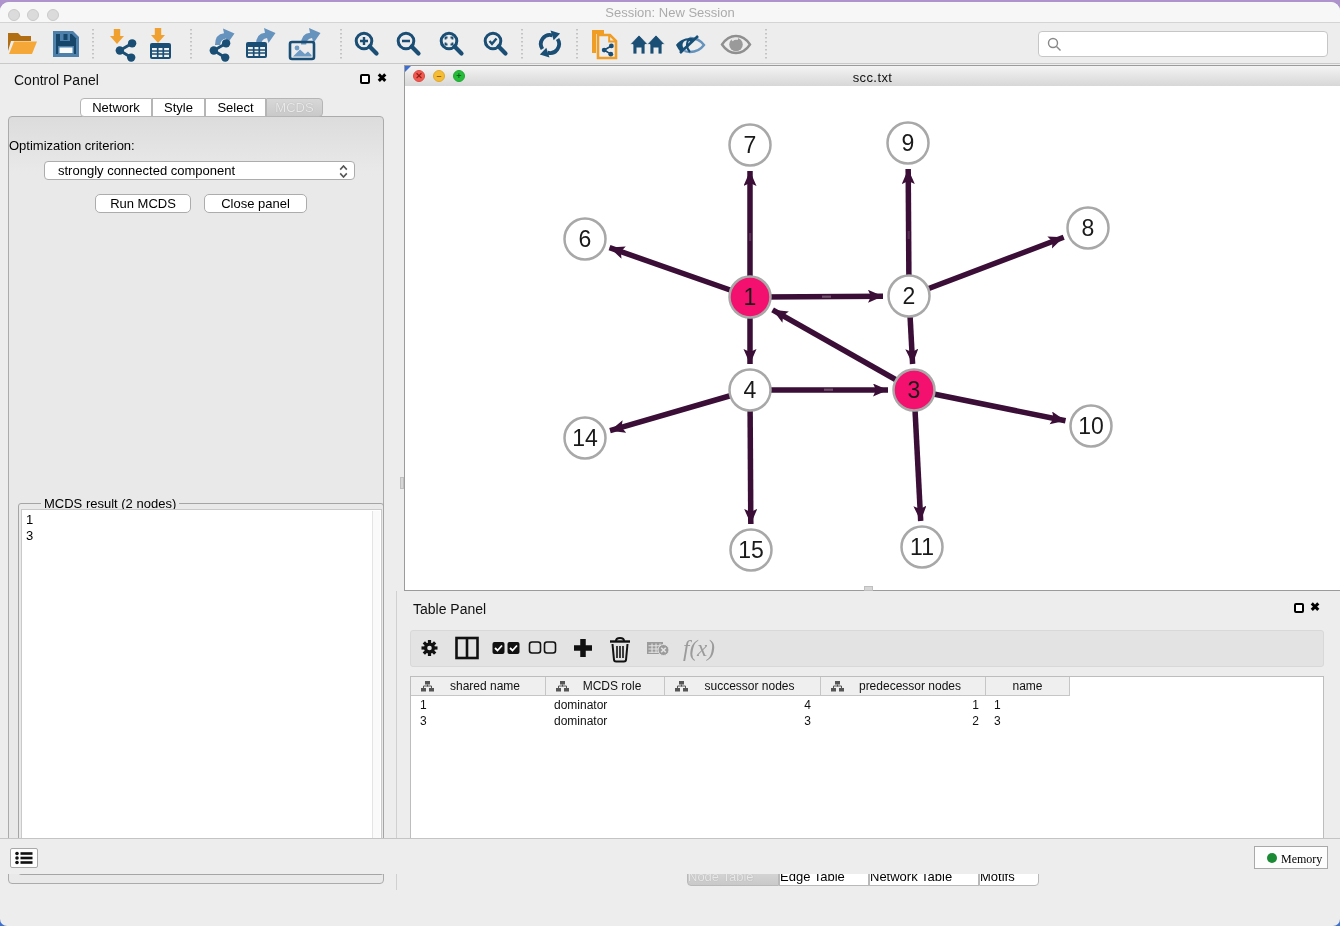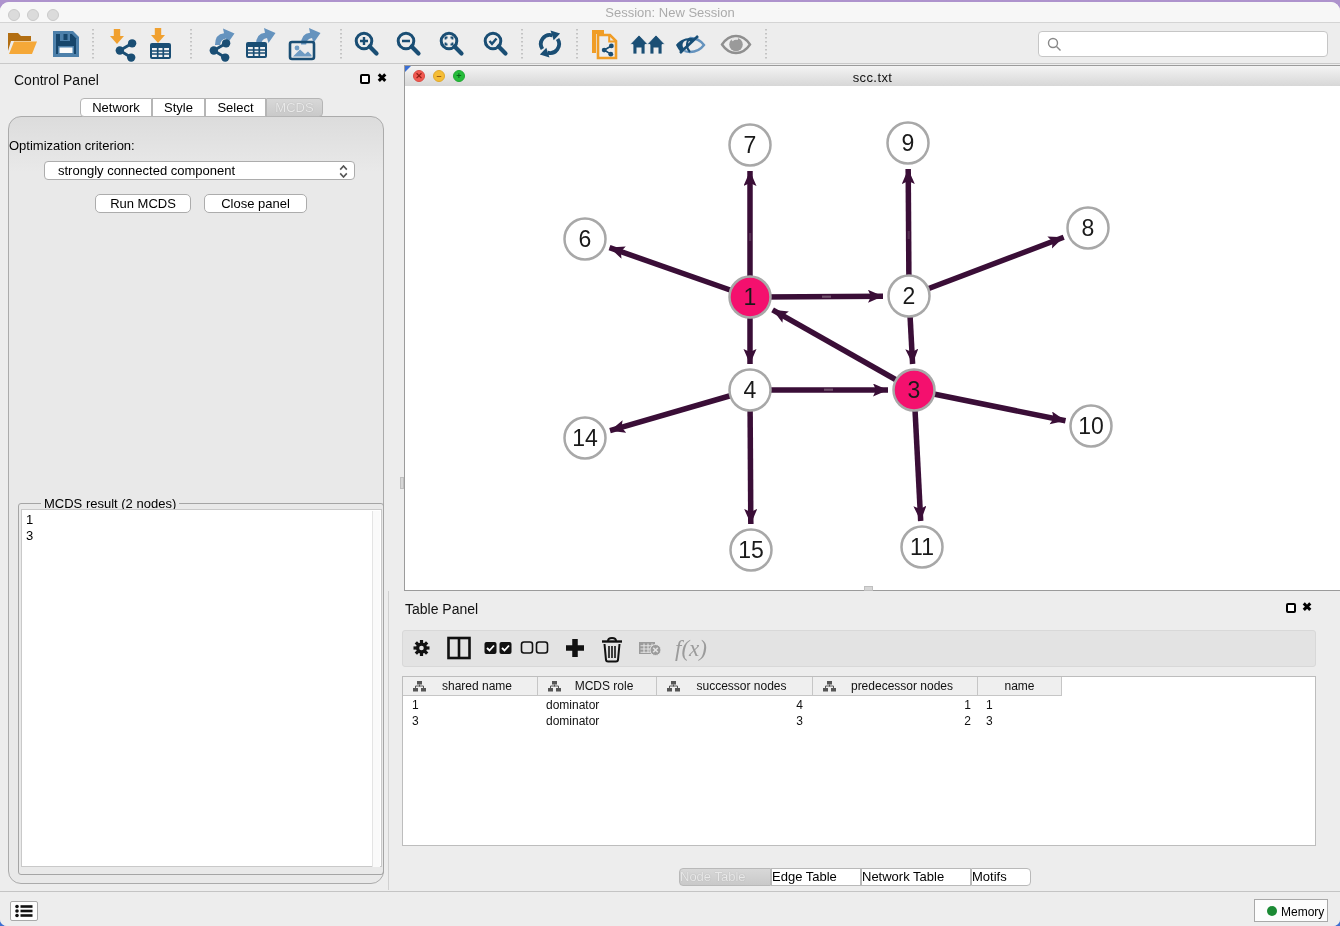--- a/index.html
+++ b/index.html
@@ -11,38 +11,38 @@
 .tl { position:absolute; top:7px; width:12px; height:12px; border-radius:50%; background:#DBDBDB; border:1px solid #C9C9C9; }
 #wintitle { position:absolute; top:3px; left:0; width:1340px; text-align:center; font-size:13px; color:#ABABAB; }
 
 #toolbar { position:absolute; left:0; top:21px; width:1340px; height:41px; background:#EDEDED; border-bottom:1px solid #C9C9C9; }
 #searchbox { position:absolute; left:1038px; top:8px; width:290px; height:26px; background:#fff; border:1px solid #C6C6C6; border-radius:4px; }
 
 #cpanel { position:absolute; left:0; top:63px; width:392px; height:825px; background:#EDEDED; }
 .phead { position:absolute; font-size:14px; color:#111;text-align:right; }
 .floatbtn { position:absolute; width:10px; height:10px; border:2px solid #000; border-radius:2px; background:#fff; }
 .closebtn { position:absolute; font-size:12px; font-weight:bold; color:#000; }
-#tabpane { position:absolute; left:8px; top:51px; width:376px; height:768px; border:1px solid #ABABAB; border-radius:13px; background:linear-gradient(#DCDCDC 0px, #E9E9E9 55px, #E9E9E9 100%); }
+#tabpane { position:absolute; left:8px; top:51px; width:376px; height:768px; border:1px solid #ABABAB; border-radius:4px; background:linear-gradient(#DCDCDC 0px, #E9E9E9 55px, #E9E9E9 100%); }
 .cptab { position:absolute; top:-19px; height:19px; border:1px solid #B5B5B5; background:#FFF; font-size:13px; color:#000; text-align:center; line-height:17px; }
 
 #netwin { position:absolute; left:404px; top:63px; width:936px; height:526px; border:1px solid #9B9B9B; border-right:none; background:#fff; }
 #nettitle { position:absolute; left:0; top:0; width:100%; height:21px; background:linear-gradient(#F4F4F4,#D7D7D7); border-bottom:1px solid #9E9E9E; }
 .mbtn { position:absolute; top:4px; width:12px; height:12px; border-radius:50%; font-size:9px; font-weight:bold; text-align:center; line-height:11px; }
 #netcanvas { position:absolute; left:0; top:20px; width:935px; height:503px; background:#fff; }
 
-#tpanel { position:absolute; left:388px; top:589px; width:936px; height:299px; background:#EDEDED; border-left:1px solid #D0D0D0; }
+#tpanel { position:absolute; left:396px; top:589px; width:936px; height:299px; background:#EDEDED; border-left:1px solid #D0D0D0; }
 #ttoolbar { position:absolute; left:13px; top:39px; width:914px; height:37px; background:#E3E3E3; border:1px solid #D8D8D8; border-radius:3px; }
 #ttable { position:absolute; left:13px; top:85px; width:914px; height:170px; background:#fff; border:1px solid #BDBDBD; font-size:12px; }
 .th { position:absolute; top:0; height:19px; background:#EFEFEF; border-right:1px solid #C6C6C6; border-bottom:1px solid #C6C6C6; font-size:12px; color:#111; line-height:18px; }
 .th svg { position:absolute; left:10px; top:4px; }
 .thlab { display:block; text-align:center; padding-left:14px; }
 .td { position:absolute; font-size:12px; color:#111; height:16px; line-height:16px; }
 .btab { position:absolute; top:277px; height:18px; border:1px solid #B9B9B9; background:#fff; font-size:13px; text-align:left; line-height:16px; color:#000; }
 
-#statusbar { position:absolute; left:0; top:889px; width:1340px; height:36px; background:#EDEDED; border-top:1px solid #C4C4C4; }
+#statusbar { position:absolute; left:0; top:836px; width:1340px; height:36px; background:#EDEDED; border-top:1px solid #C4C4C4;font-family:Liberation Serif, serif; }
 #memb { position:absolute; left:1254px; top:7px; width:74px; height:23px; background:#FDFDFD; border:1px solid #A9A9A9; font-size:12px; color:#000; }
 #listb { position:absolute; left:10px; top:9px; width:28px; height:20px; background:#FDFDFD; border:1px solid #A9A9A9; border-radius:2px; }
 </style>
 </head>
 <body>
 <div id="win">
   <div id="titlebar">
     <div class="tl" style="left:8px;"></div>
     <div class="tl" style="left:27px;"></div>
     <div class="tl" style="left:47px;"></div>

